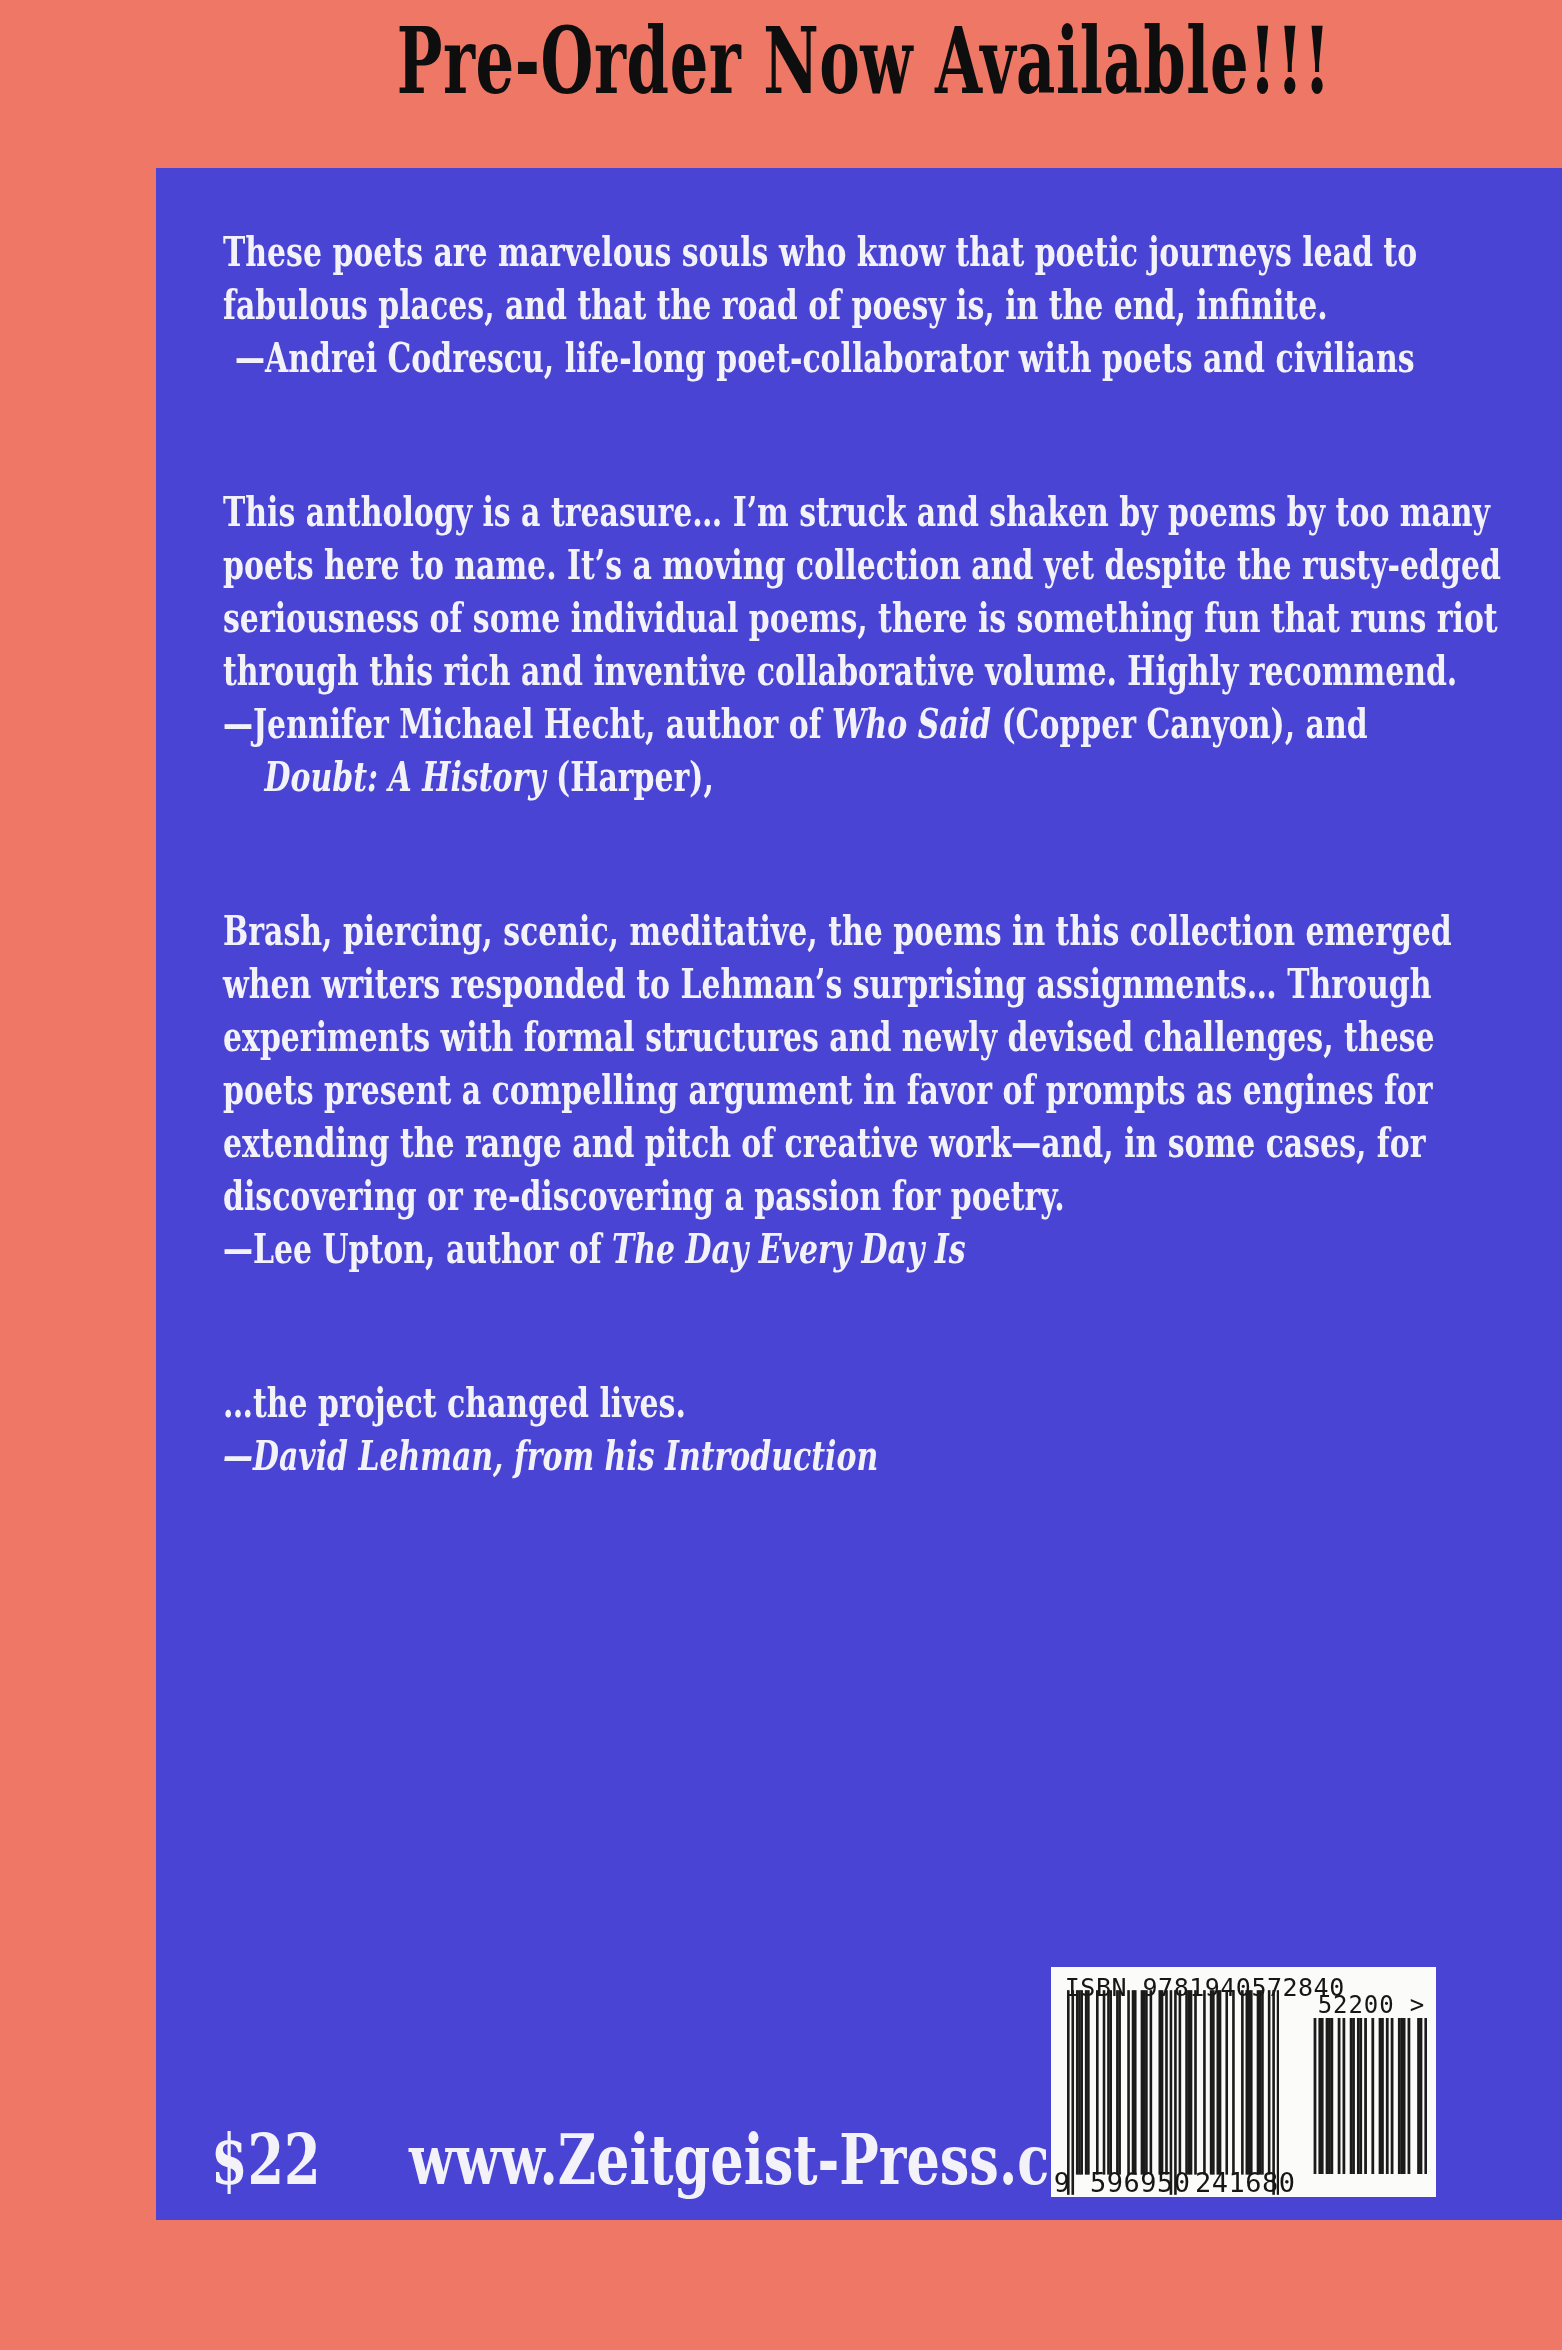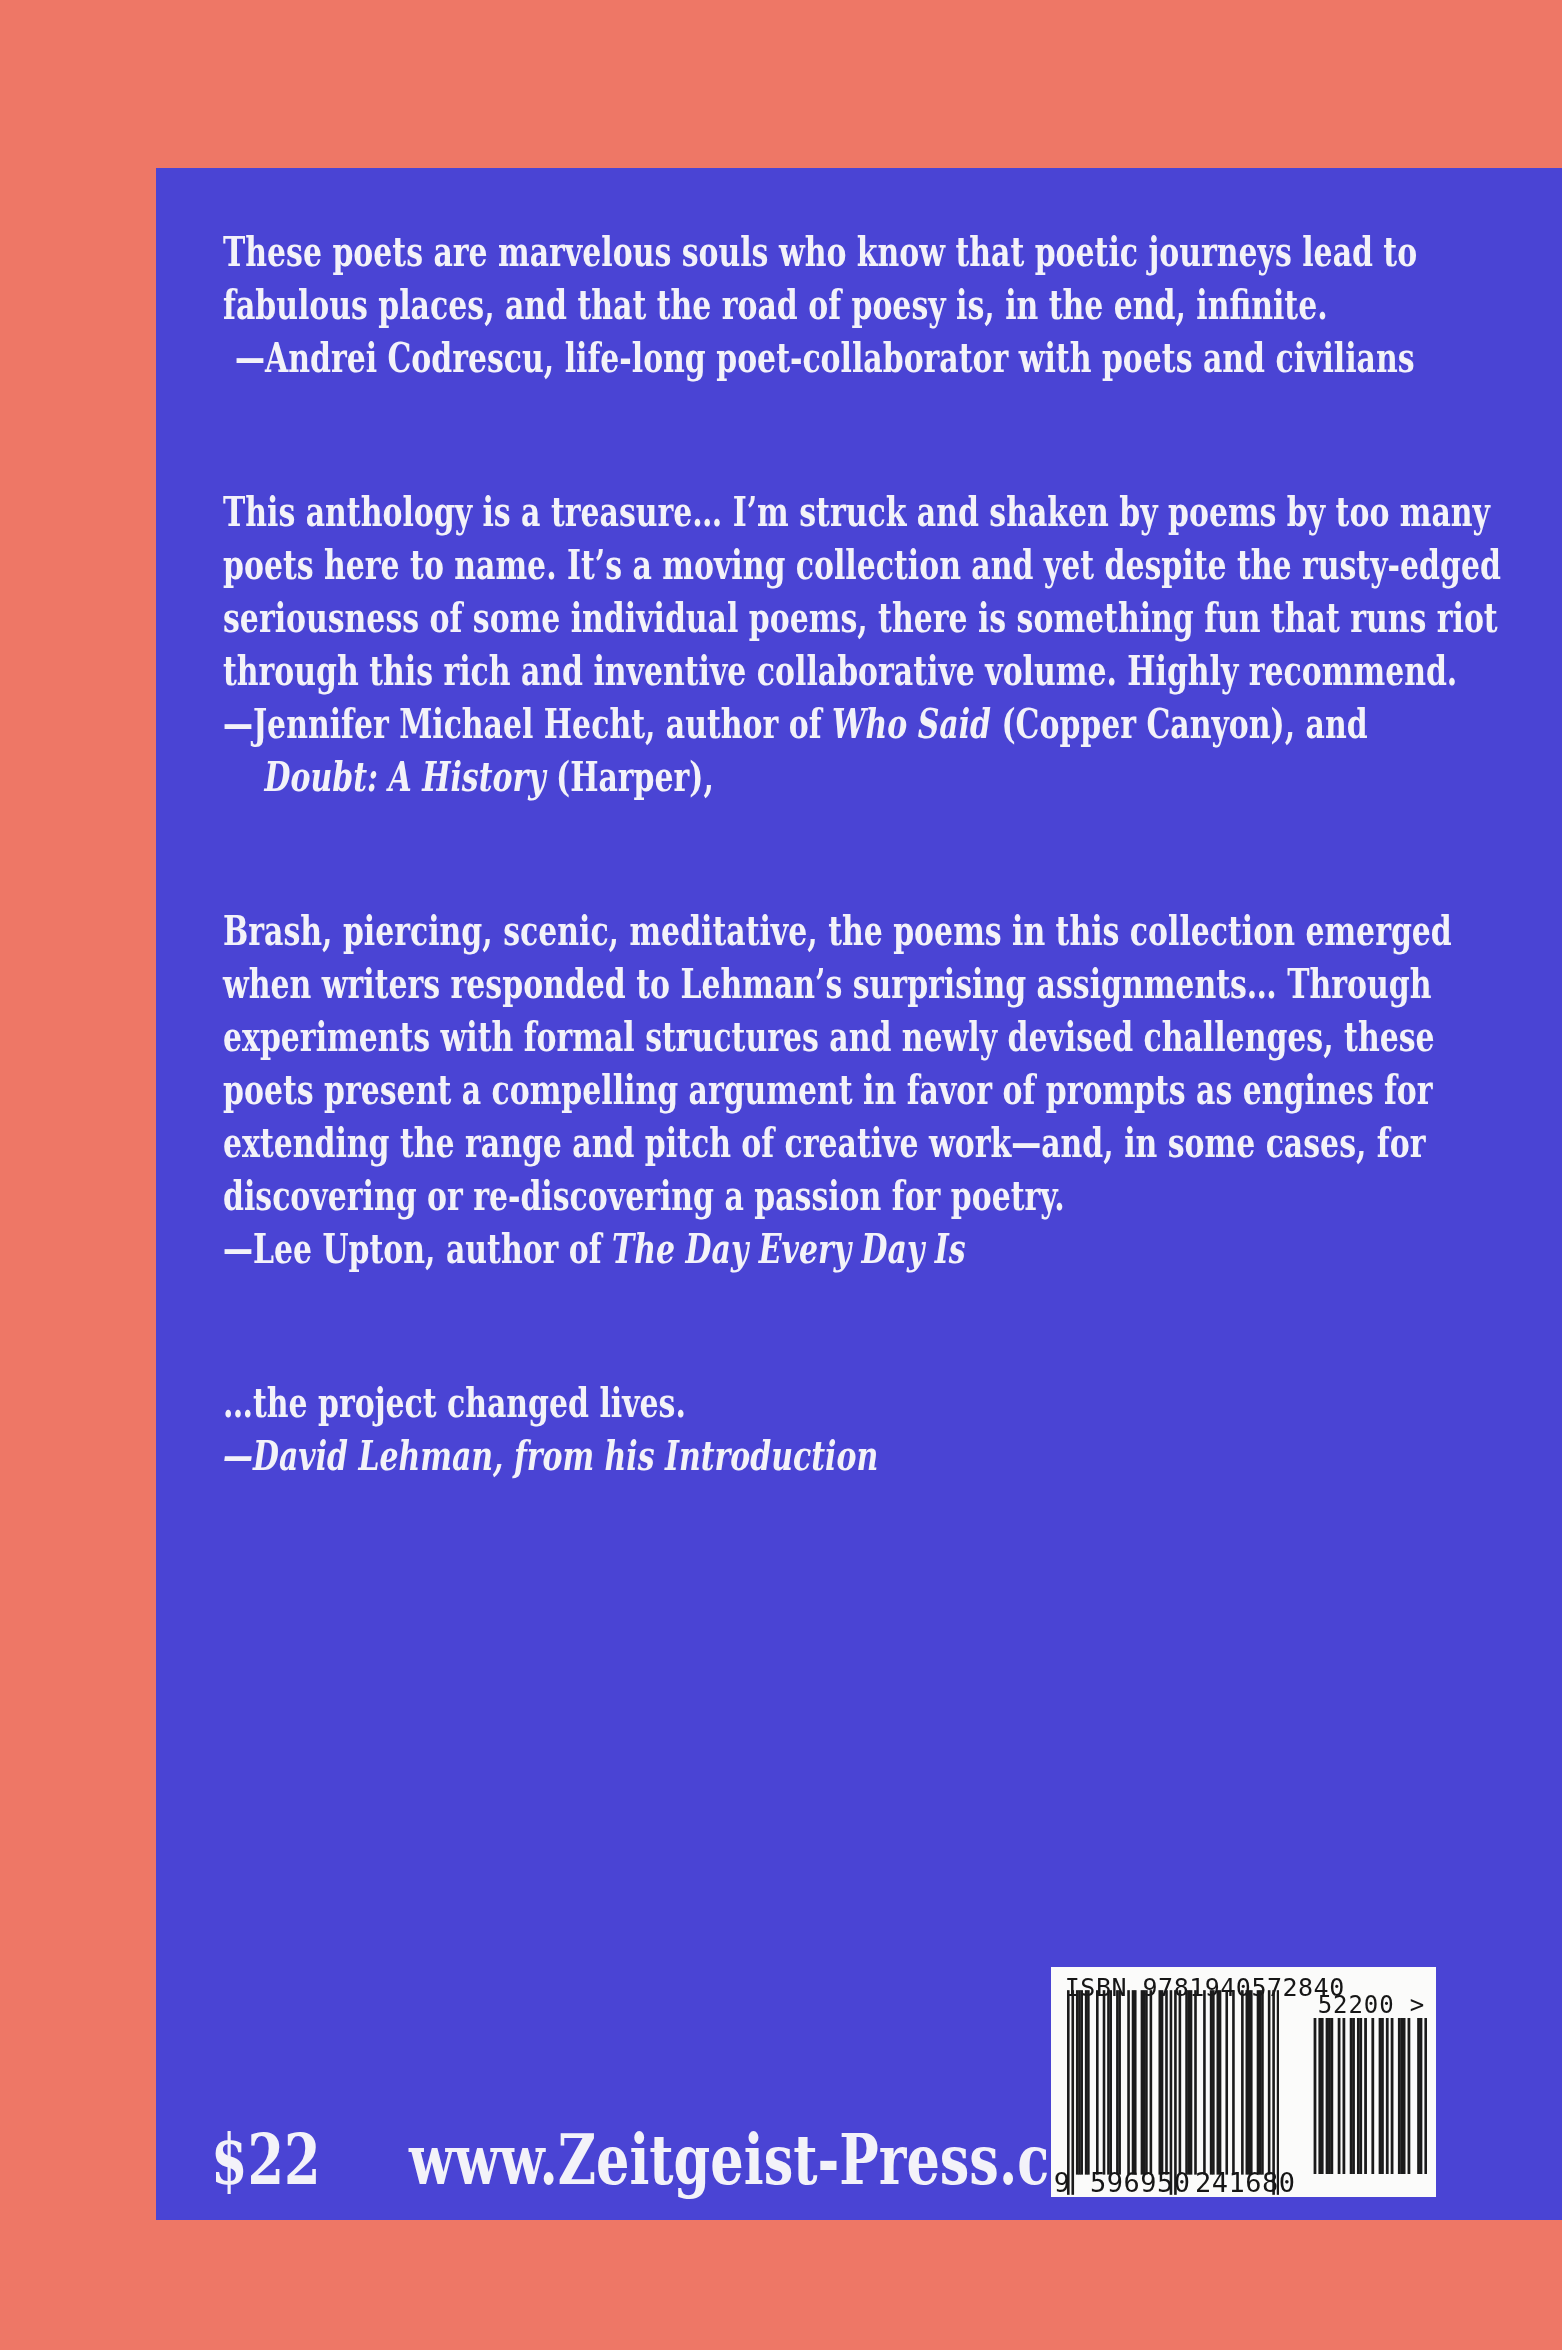--- a/index.html
+++ b/index.html
@@ -86,20 +86,23 @@
     position:absolute;left:259px;top:24px;width:123px;
     text-align:center;font-size:24px;letter-spacing:0.9px;white-space:pre;
   }
   .supp-bars{position:absolute;left:260px;top:51px;}
 </style>
 </head>
 <body>
 
 <div class="canvas">
 
+  <div class="banner">
+    <span class="banner-text">Pre-Order Now Available!!!</span>
+  </div>
 
   <div class="panel">
     <div class="quotes">
 
       <p class="quote">
         <span class="line">These poets are marvelous souls who know that poetic journeys lead to</span>
         <span class="line">fabulous places, and that the road of poesy is, in the end, infinite.</span>
         <span class="line indent-sm">—Andrei Codrescu, life-long poet-collaborator with poets and civilians</span>
       </p>
 

